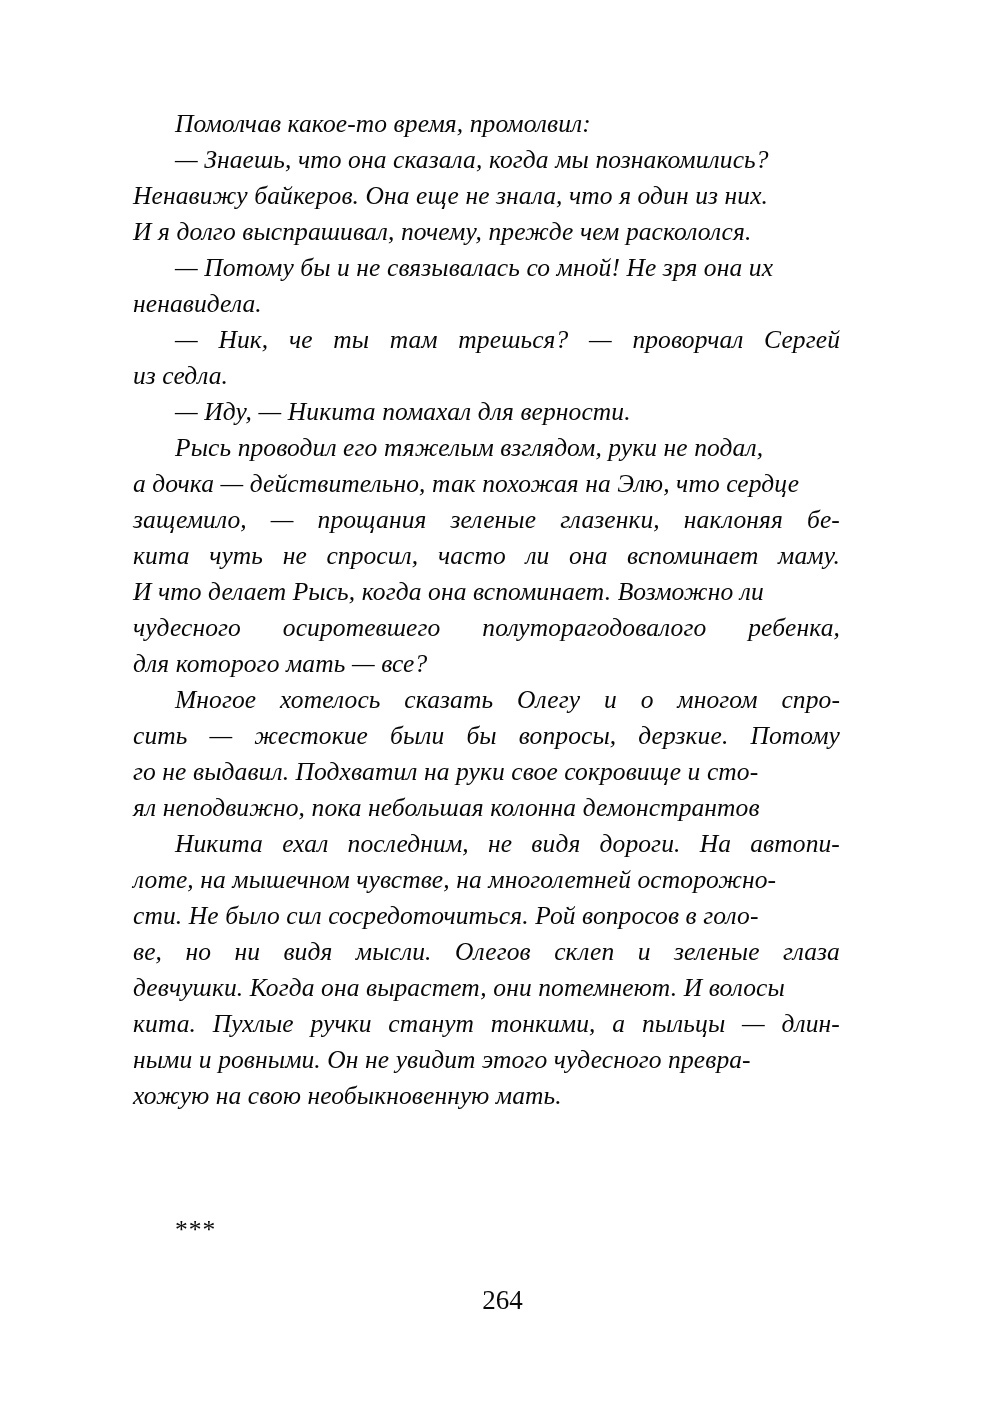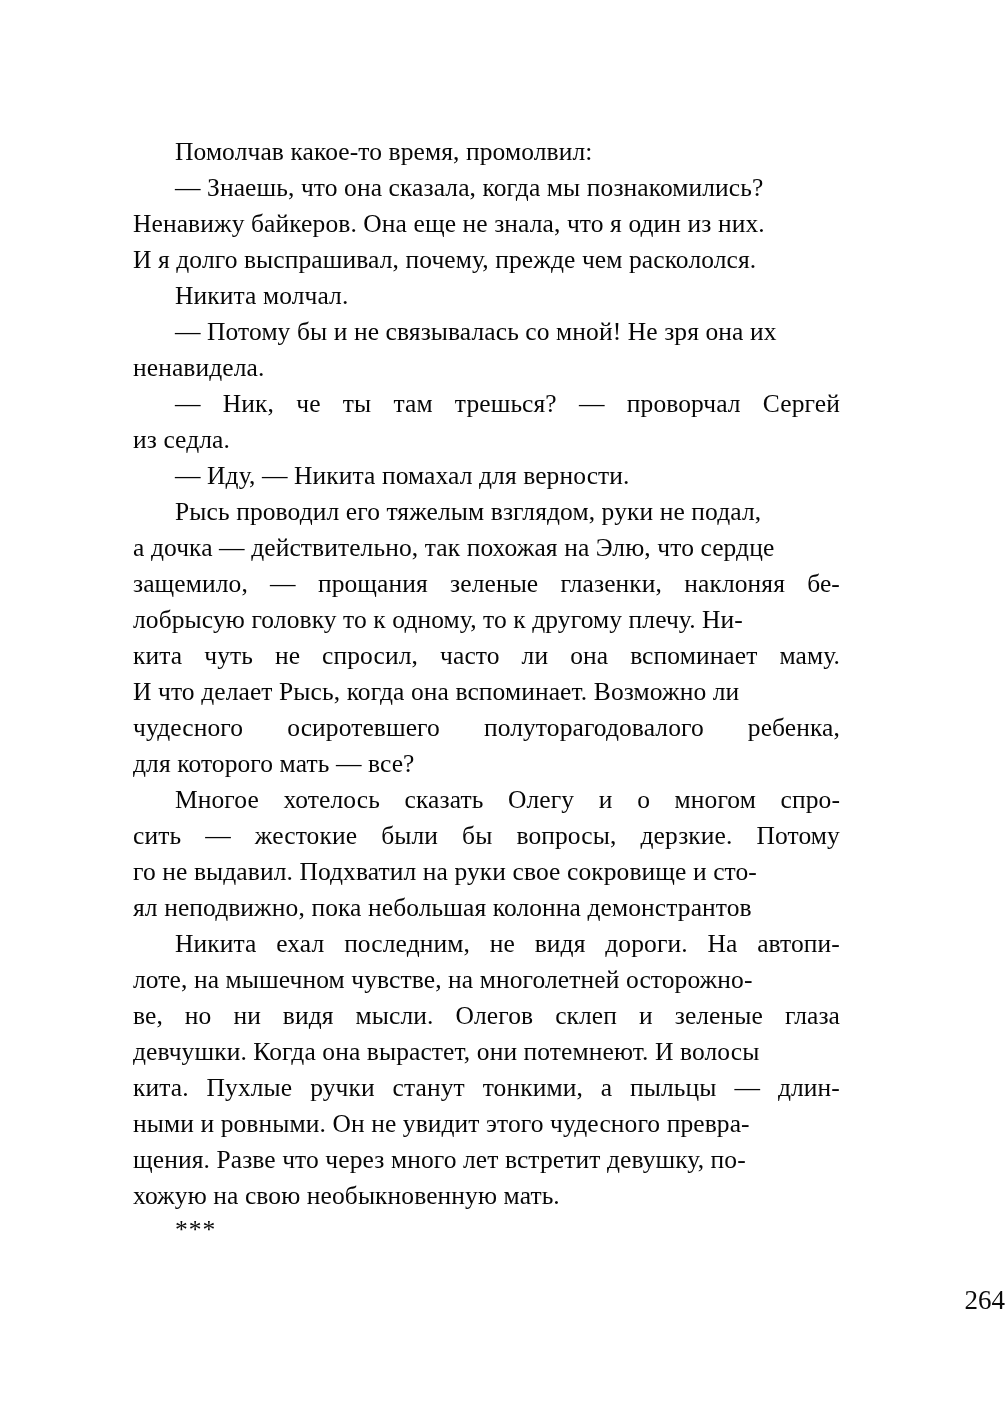--- a/index.html
+++ b/index.html
@@ -14,22 +14,23 @@
     height: 1420px;
     background: #ffffff;
     overflow: hidden;
     font-family: "Liberation Serif", "DejaVu Serif", serif;
     color: #000000;
     -webkit-font-smoothing: antialiased;
   }
   .text-block {
     position: absolute;
     left: 133px;
-    top: 134px;
+    top: 106px;
     width: 707px;
+    font-style: italic;
   }
   
   .line {
     display: block;
     font-size: 25.5px;
     line-height: 36px;
     height: 36px;
     white-space: nowrap;
     letter-spacing: 0.1px;
     color: #070707;
@@ -52,37 +53,36 @@
     font-size: 25.5px;
     line-height: 36px;
     letter-spacing: 1px;
     color: #0a0a0a;
   }
   .folio {
     position: absolute;
     left: 0;
     top: 1282px;
     width: 1005px;
-    text-align: right;
+    text-align: center;
     font-size: 27px;
     line-height: 36px;
     color: #0a0a0a;
   }
 </style>
 </head>
 <body>
 
 <div class="page">
 
   <div class="text-block" id="text-block">
       <div class="line indent">Помолчав какое-то время, промолвил:</div>
       <div class="line indent">— Знаешь, что она сказала, когда мы познакомились?</div>
       <div class="line">Ненавижу байкеров. Она еще не знала, что я один из них.</div>
       <div class="line">И я долго выспрашивал, почему, прежде чем раскололся.</div>
-      <div class="line indent">Никита молчал.</div>
       <div class="line indent">— Потому бы и не связывалась со мной! Не зря она их</div>
       <div class="line">ненавидела.</div>
       <div class="line indent just">
         <span>—</span>
         <span>Ник,</span>
         <span>че</span>
         <span>ты</span>
         <span>там</span>
         <span>трешься?</span>
         <span>—</span>
@@ -95,21 +95,20 @@
       <div class="line">а дочка — действительно, так похожая на Элю, что сердце</div>
       <div class="line just">
         <span>защемило,</span>
         <span>—</span>
         <span>прощания</span>
         <span>зеленые</span>
         <span>глазенки,</span>
         <span>наклоняя</span>
         <span>бе-</span>
       </div>
-      <div class="line">лобрысую головку то к одному, то к другому плечу. Ни-</div>
       <div class="line just">
         <span>кита</span>
         <span>чуть</span>
         <span>не</span>
         <span>спросил,</span>
         <span>часто</span>
         <span>ли</span>
         <span>она</span>
         <span>вспоминает</span>
         <span>маму.</span>
@@ -148,20 +147,21 @@
         <span>Никита</span>
         <span>ехал</span>
         <span>последним,</span>
         <span>не</span>
         <span>видя</span>
         <span>дороги.</span>
         <span>На</span>
         <span>автопи-</span>
       </div>
       <div class="line">лоте, на мышечном чувстве, на многолетней осторожно-</div>
+      <div class="line">сти. Не было сил сосредоточиться. Рой вопросов в голо-</div>
       <div class="line just">
         <span>ве,</span>
         <span>но</span>
         <span>ни</span>
         <span>видя</span>
         <span>мысли.</span>
         <span>Олегов</span>
         <span>склеп</span>
         <span>и</span>
         <span>зеленые</span>
@@ -173,21 +173,20 @@
         <span>Пухлые</span>
         <span>ручки</span>
         <span>станут</span>
         <span>тонкими,</span>
         <span>а</span>
         <span>пыльцы</span>
         <span>—</span>
         <span>длин-</span>
       </div>
       <div class="line">ными и ровными. Он не увидит этого чудесного превра-</div>
-      <div class="line">щения. Разве что через много лет встретит девушку, по-</div>
       <div class="line">хожую на свою необыкновенную мать.</div>
     </div>
 
   <div class="sep">***</div>
 
   <div class="folio">264</div>
 
 </div>
 
 </body></html>

